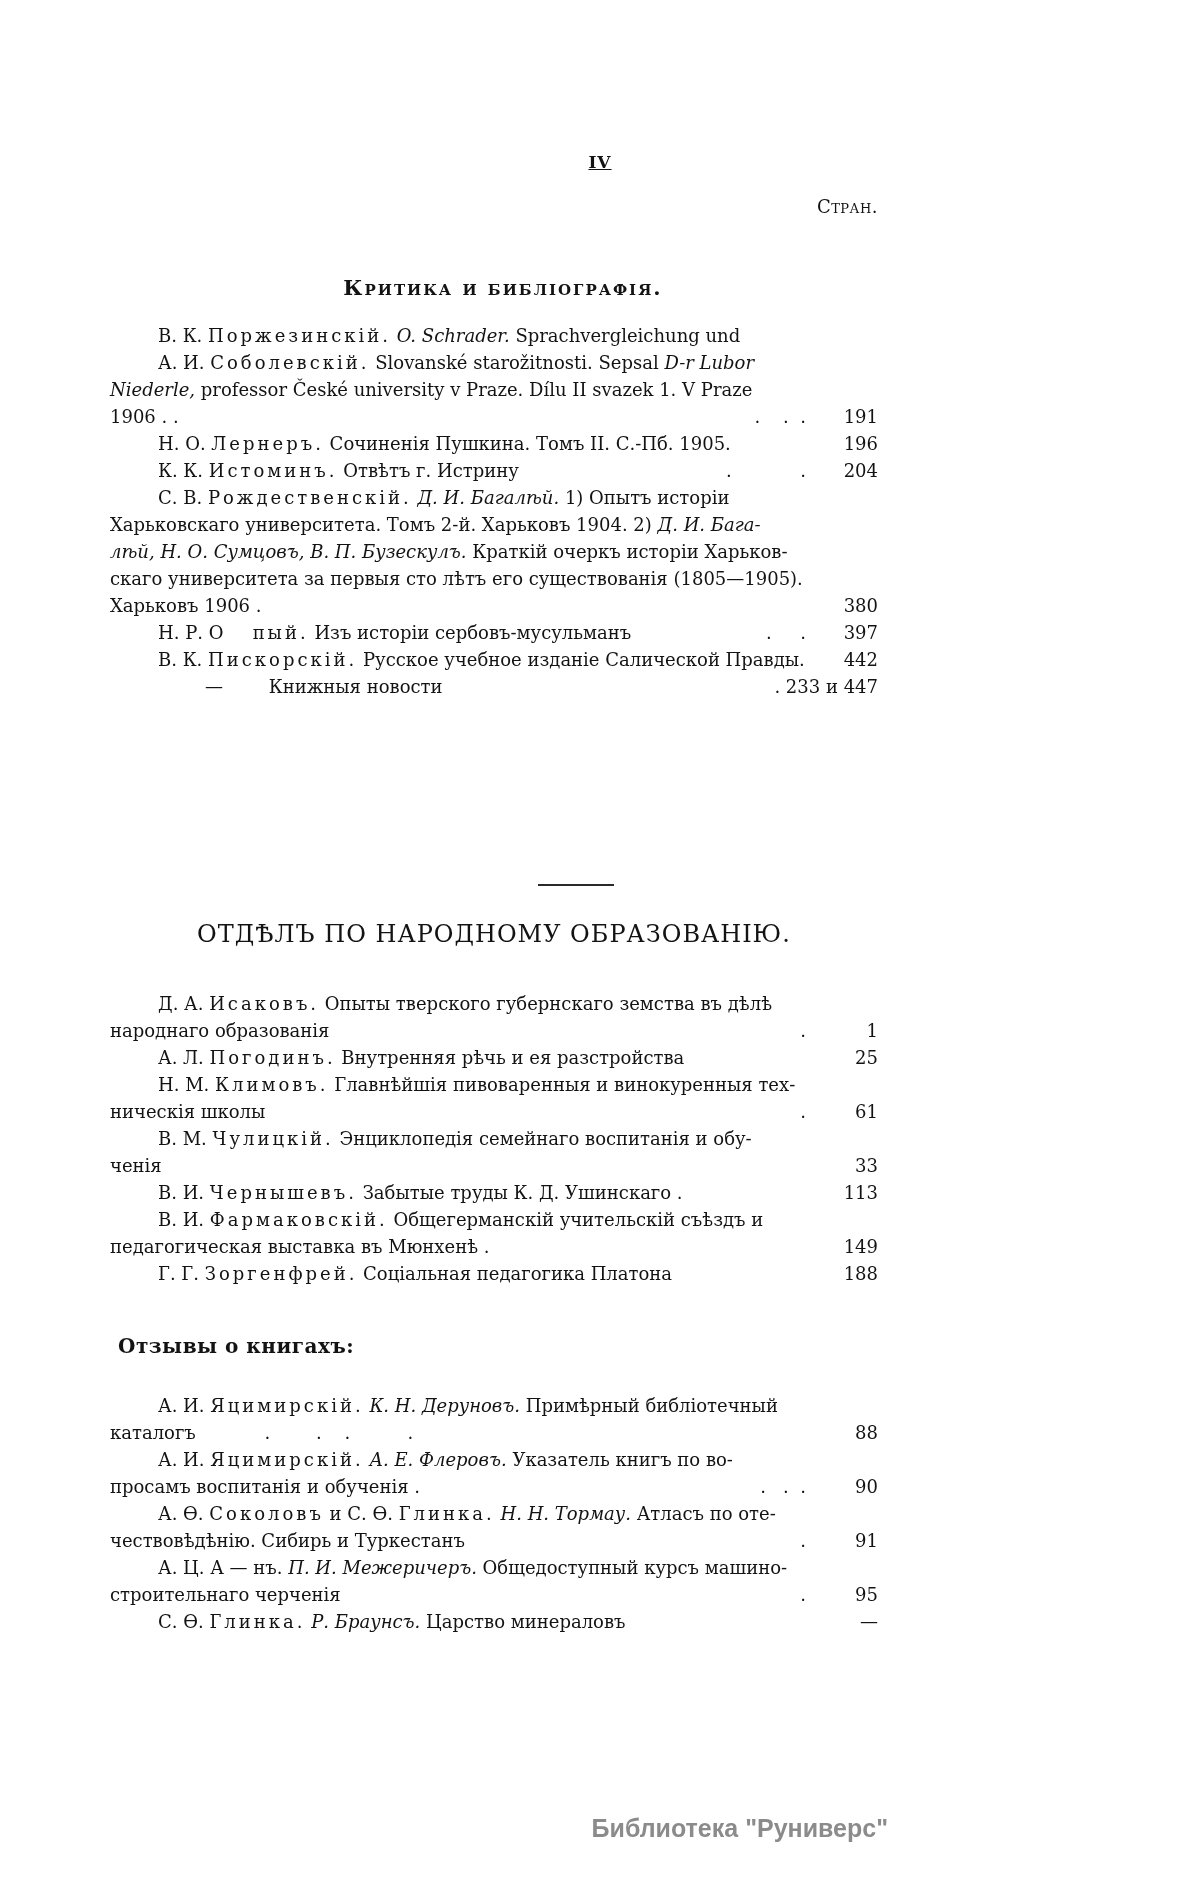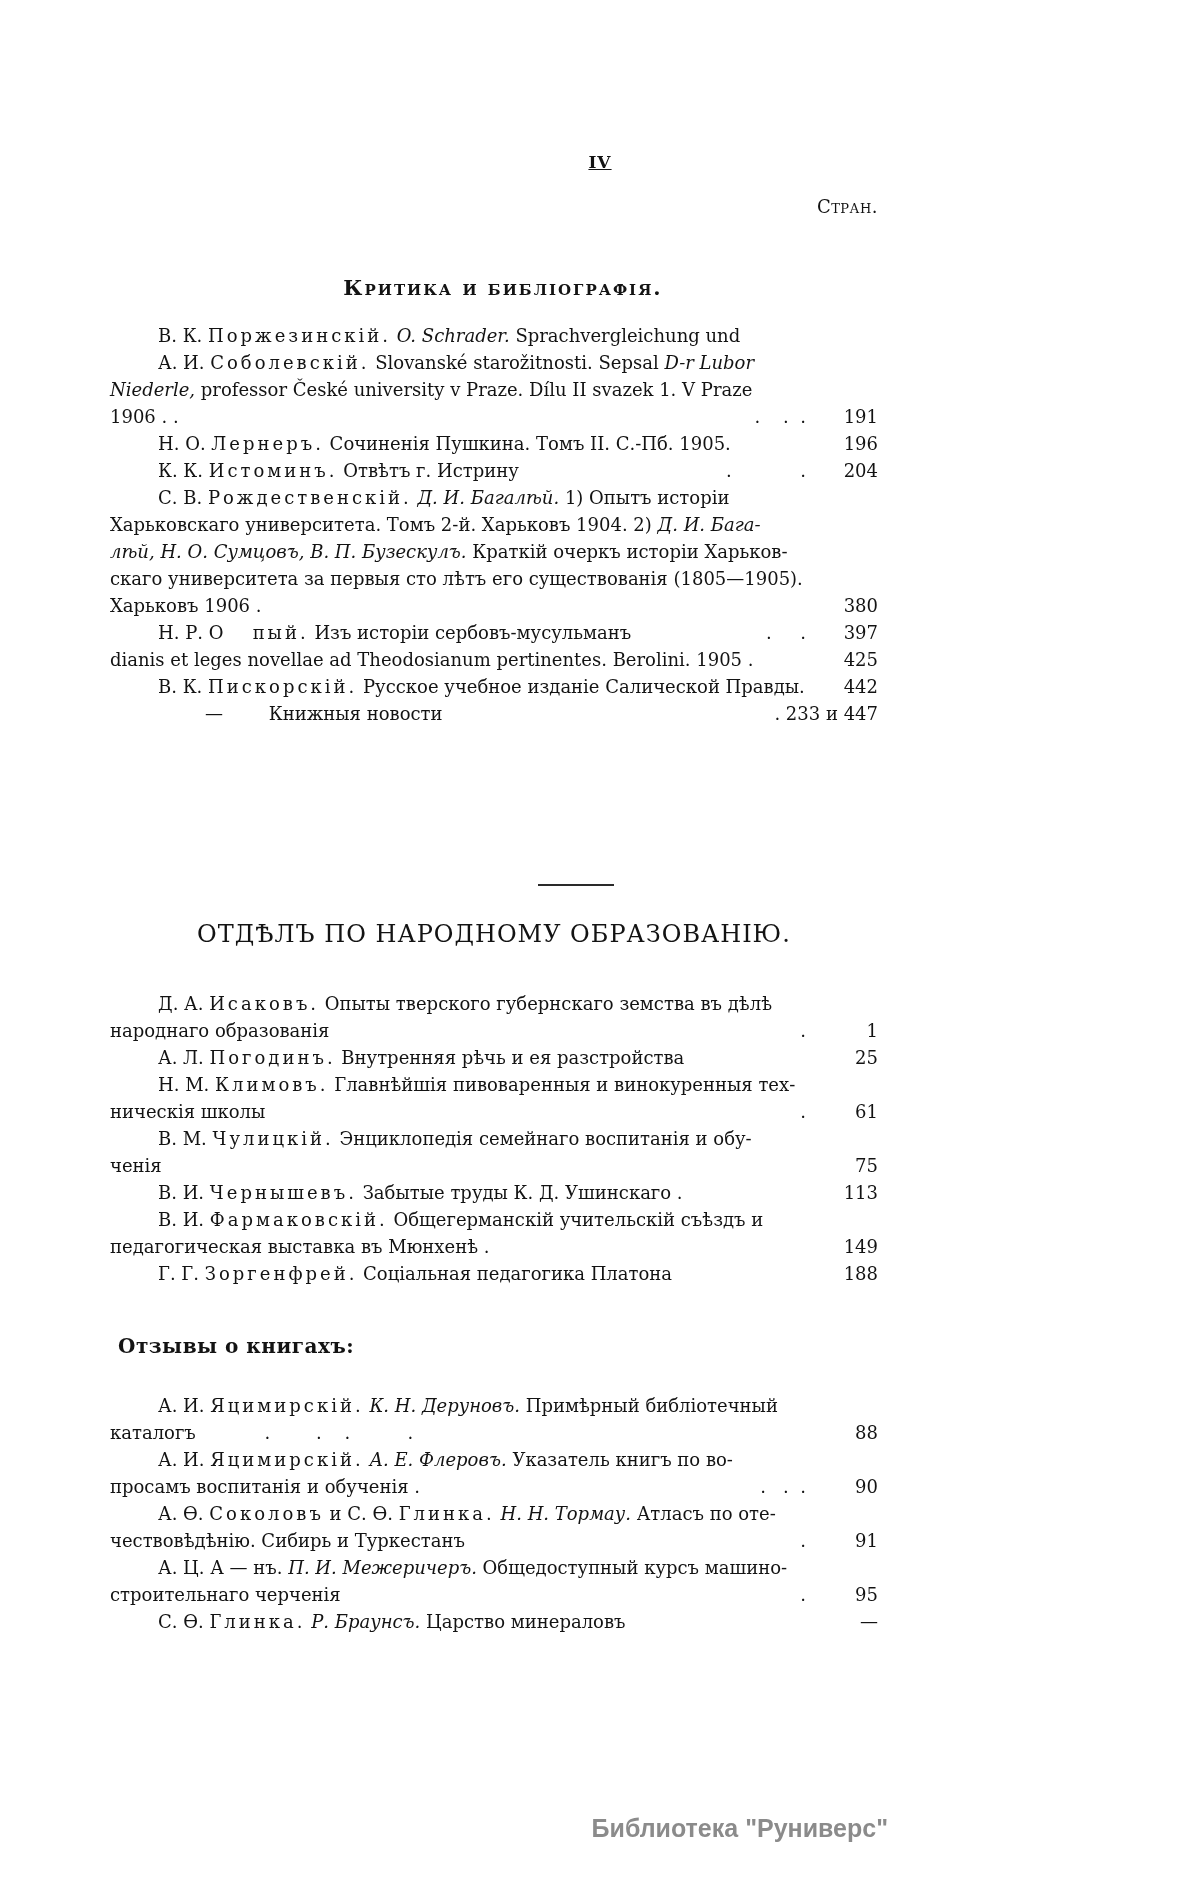--- a/index.html
+++ b/index.html
@@ -161,24 +161,20 @@
           <span class="pg"></span>
         </div>
         <div class="row ind0">
           <span class="txt"><span class="s-n">Харьковъ 1906 .</span></span>
           <span class="pg">380</span>
         </div>
         <div class="row ind1">
           <span class="txt"><span class="s-n">Н. Р. </span><span class="s-sp">О   пый.</span><span class="s-n"> Изъ исторіи сербовъ-мусульманъ</span><span class="s-dr">.     .</span></span>
           <span class="pg">397</span>
         </div>
-        <div class="row ind0">
-          <span class="txt"><span class="s-n">dianis et leges novellae ad Theodosianum pertinentes. Berolini. 1905 .</span></span>
-          <span class="pg">425</span>
-        </div>
         <div class="row ind1">
           <span class="txt"><span class="s-n">В. К. </span><span class="s-sp">Пискорскій.</span><span class="s-n"> Русское учебное изданіе Салической Правды.</span></span>
           <span class="pg">442</span>
         </div>
         <div class="row ind2">
           <span class="txt"><span class="s-n">—        Книжныя новости</span></span>
           <span class="pg">. 233 и 447</span>
         </div>
       </div>
 
@@ -205,21 +201,21 @@
         <div class="row ind0">
           <span class="txt"><span class="s-n">ническія школы</span><span class="s-dr">.</span></span>
           <span class="pg">61</span>
         </div>
         <div class="row ind1">
           <span class="txt"><span class="s-n">В. М. </span><span class="s-sp">Чулицкій.</span><span class="s-n"> Энциклопедія семейнаго воспитанія и обу-</span></span>
           <span class="pg"></span>
         </div>
         <div class="row ind0">
           <span class="txt"><span class="s-n">ченія</span></span>
-          <span class="pg">75</span>
+          <span class="pg">33</span>
         </div>
         <div class="row ind1">
           <span class="txt"><span class="s-n">В. И. </span><span class="s-sp">Чернышевъ.</span><span class="s-n"> Забытые труды К. Д. Ушинскаго .</span></span>
           <span class="pg">113</span>
         </div>
         <div class="row ind1">
           <span class="txt"><span class="s-n">В. И. </span><span class="s-sp">Фармаковскій.</span><span class="s-n"> Общегерманскій учительскій съѣздъ и</span></span>
           <span class="pg"></span>
         </div>
         <div class="row ind0">

